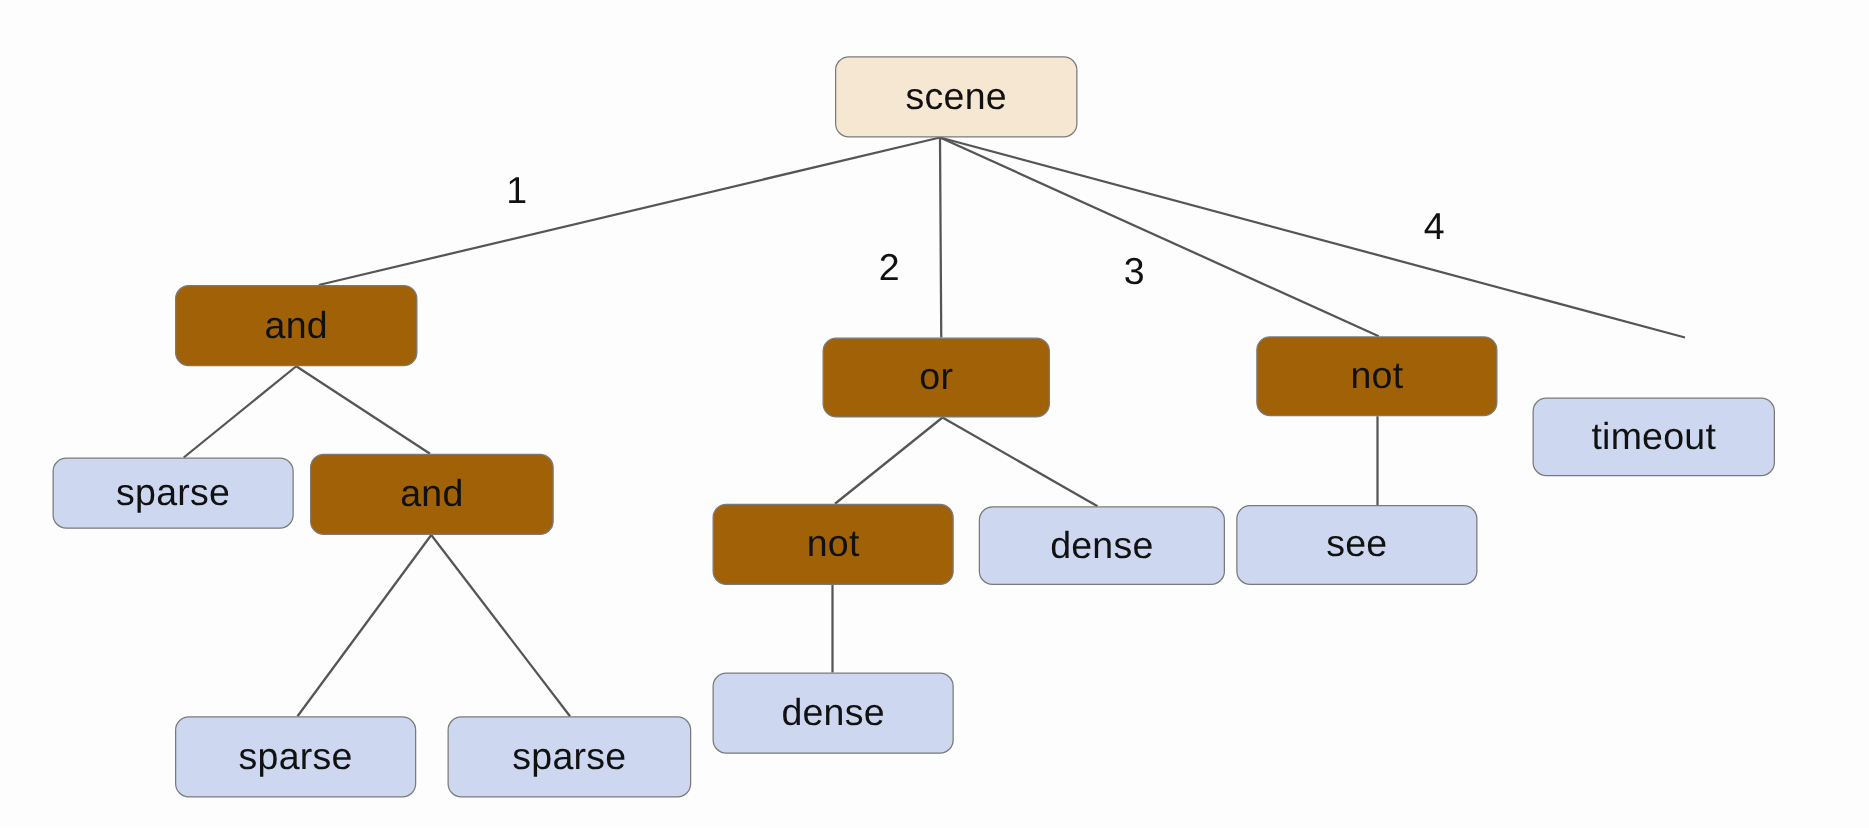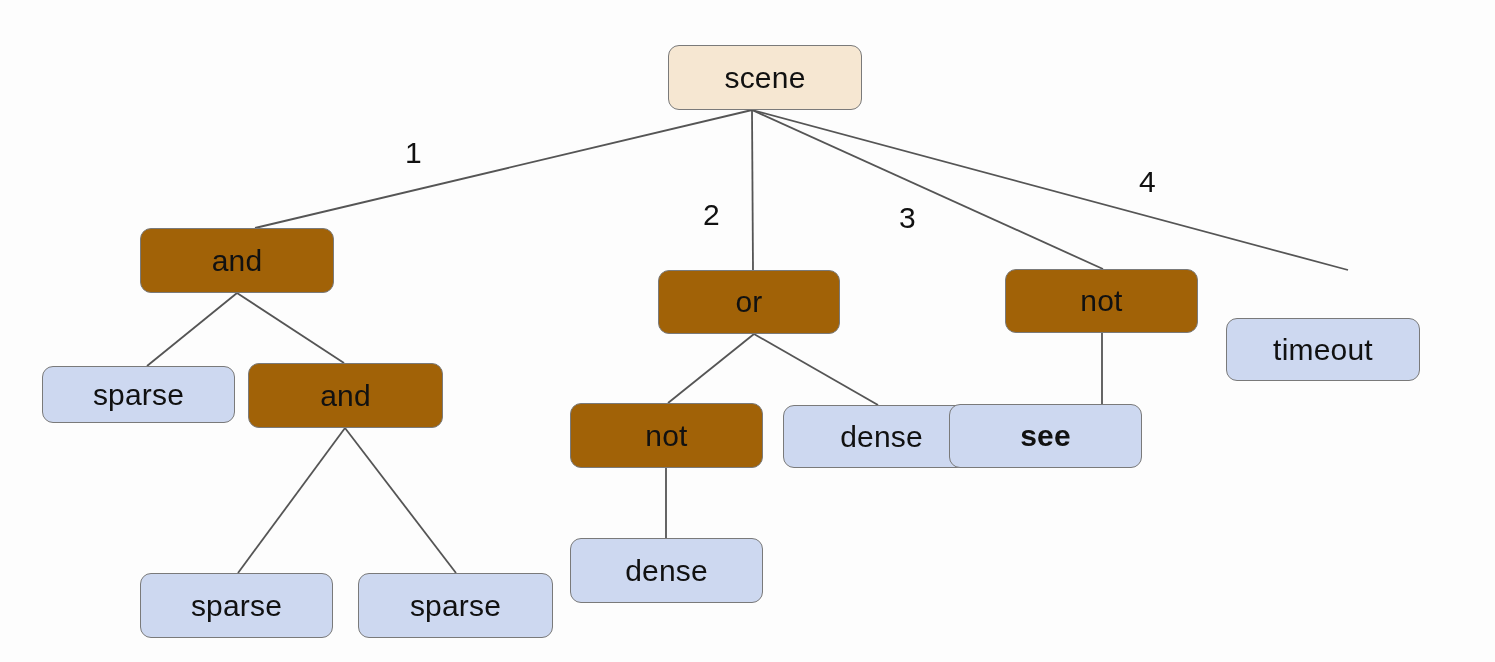--- a/index.html
+++ b/index.html
@@ -70,21 +70,21 @@
   <div id="node-layer">
       <div class="node fill-root" style="left: 668px; top: 45px; width: 194px; height: 65px;">scene</div>
       <div class="node fill-operator" style="left: 140px; top: 228px; width: 194px; height: 65px;">and</div>
       <div class="node fill-operator" style="left: 658px; top: 270px; width: 182px; height: 64px;">or</div>
       <div class="node fill-operator" style="left: 1005px; top: 269px; width: 193px; height: 64px;">not</div>
       <div class="node fill-leaf" style="left: 1226px; top: 270px; width: 194px; height: 63px; margin-top: 48px;">timeout</div>
       <div class="node fill-leaf" style="left: 42px; top: 366px; width: 193px; height: 57px;">sparse</div>
       <div class="node fill-operator" style="left: 248px; top: 363px; width: 195px; height: 65px;">and</div>
       <div class="node fill-operator" style="left: 570px; top: 403px; width: 193px; height: 65px;">not</div>
       <div class="node fill-leaf" style="left: 783px; top: 405px; width: 197px; height: 63px;">dense</div>
-      <div class="node fill-leaf" style="left: 949px; top: 404px; width: 193px; height: 64px; font-weight: bold;">see</div>
+      <div class="node fill-leaf" style="left: 989px; top: 404px; width: 193px; height: 64px;">see</div>
       <div class="node fill-leaf" style="left: 570px; top: 538px; width: 193px; height: 65px;">dense</div>
       <div class="node fill-leaf" style="left: 140px; top: 573px; width: 193px; height: 65px;">sparse</div>
       <div class="node fill-leaf" style="left: 358px; top: 573px; width: 195px; height: 65px;">sparse</div>
     </div>
   <div id="label-layer">
       <div class="edge-label" style="left: 405px; top: 138px;">1</div>
       <div class="edge-label" style="left: 703px; top: 200px;">2</div>
       <div class="edge-label" style="left: 899px; top: 203px;">3</div>
       <div class="edge-label" style="left: 1139px; top: 167px;">4</div>
     </div>

